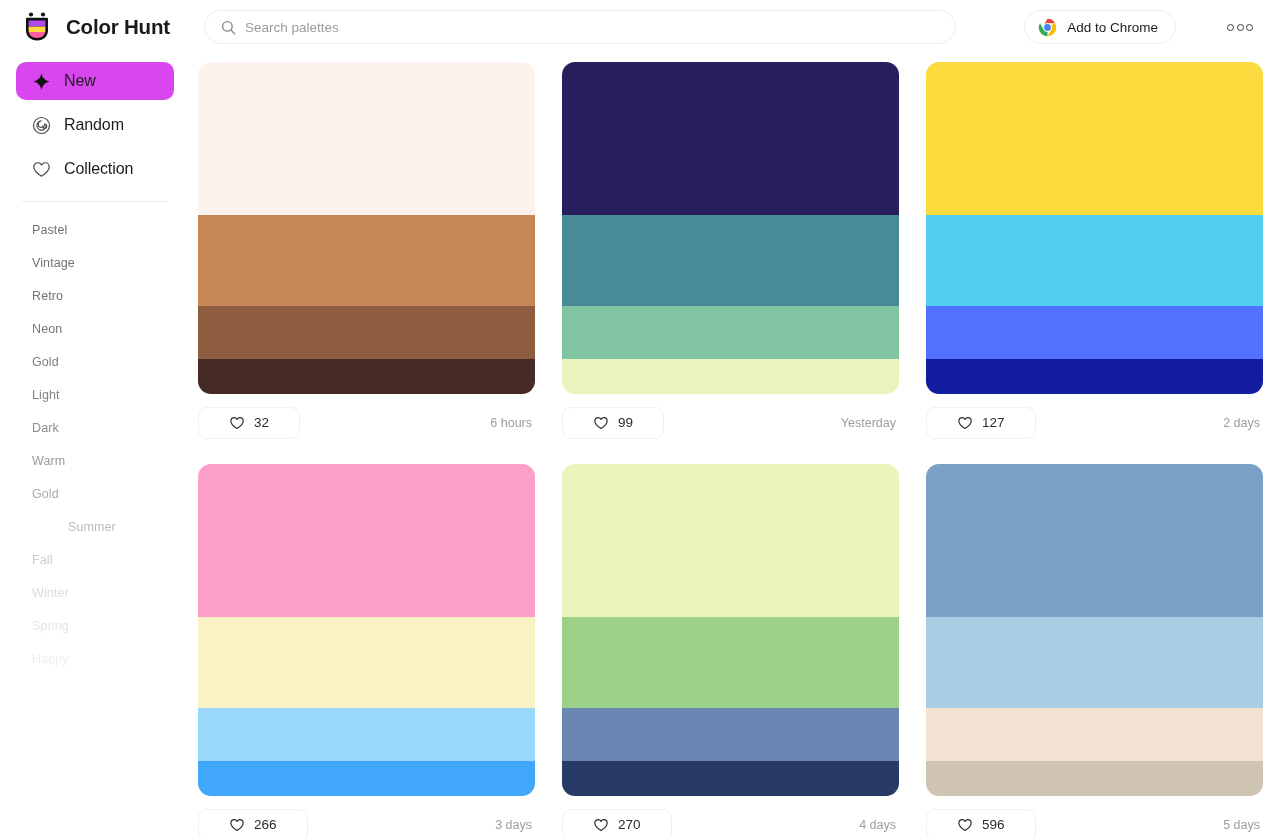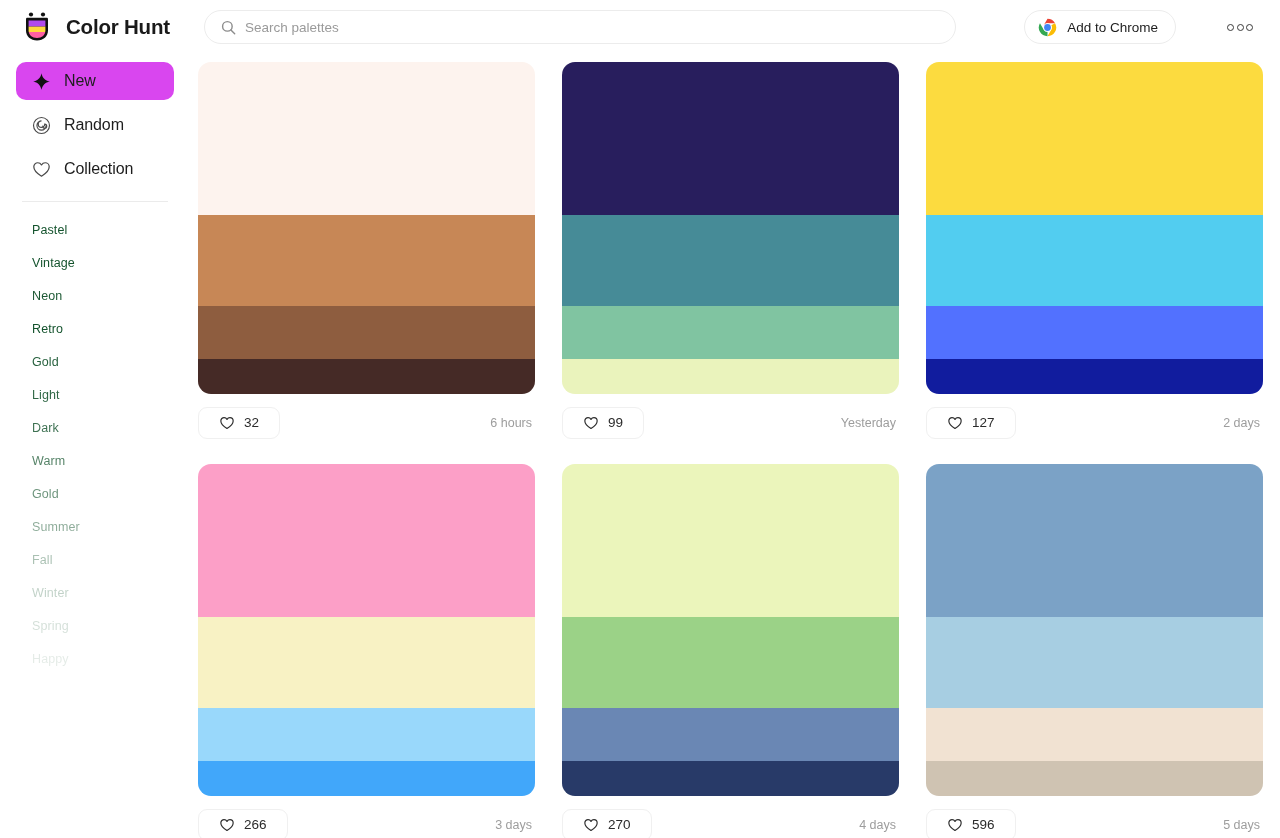--- a/index.html
+++ b/index.html
@@ -80,21 +80,21 @@
   .nav-icon { width: 19px; height: 19px; flex: 0 0 auto; display:block; }
 
   .divider {
     height: 1px; background: #ebebeb;
     margin: 13px 22px 12px 22px;
   }
 
   .tag-list { padding-left: 32px; }
   .tag-item {
     font-size: 12.5px; line-height: 33px;
-    color: #14532d; cursor: pointer; letter-spacing: 0.1px;
+    color: #737373; cursor: pointer; letter-spacing: 0.1px;
   }
 
   
   .grid {
     position: absolute; top: 62px; left: 198px;
     width: 1082px; height: 776px;
     display: grid;
     grid-template-columns: 337px 337px 337px;
     column-gap: 27px;
     grid-auto-rows: 402px;
@@ -110,21 +110,21 @@
   .swatch:nth-child(2) { height: 27.5%; }
   .swatch:nth-child(3) { height: 16%; }
   .swatch:nth-child(4) { height: 10.5%; }
 
   .card-footer {
     height: 48px; display: flex; align-items: center;
     justify-content: space-between; padding-top: 9px;
   }
   .like-btn {
     display: inline-flex; align-items: center; gap: 9px;
-    height: 32px; padding: 0 20px;
+    height: 32px; padding: 0 30px;
     border: 1px solid #f0f0f0; border-radius: 9px;
     background: #fff; cursor: pointer;
   }
   .heart-icon { width: 16px; height: 16px; display:block; }
   .like-count { font-size: 13.5px; color: #2b2b2b; }
   .time-text { font-size: 12.5px; color: #9d9d9d; padding-right: 3px; }
 </style>
 </head>
 <body>
 
@@ -205,28 +205,28 @@
             <path d="M10 17.1 C10 17.1 1.9 12.3 1.9 7.2 C1.9 4.6 3.9 2.9 6.1 2.9 C7.9 2.9 9.3 4 10 5.2 C10.7 4 12.1 2.9 13.9 2.9 C16.1 2.9 18.1 4.6 18.1 7.2 C18.1 12.3 10 17.1 10 17.1 Z" fill="none" stroke="#4a4a4a" stroke-width="1.3" stroke-linejoin="round"></path>
           </svg>
         </span>
         <span class="nav-label">Collection</span>
       </div>
     </div>
   <div class="divider"></div>
   <div class="tag-list" id="tag-host">
       <div class="tag-item" style="opacity: 1;">Pastel</div>
       <div class="tag-item" style="opacity: 1;">Vintage</div>
+      <div class="tag-item" style="opacity: 1;">Retro</div>
       <div class="tag-item" style="opacity: 0.96;">Neon</div>
-      <div class="tag-item" style="opacity: 1;">Retro</div>
       <div class="tag-item" style="opacity: 0.92;">Gold</div>
       <div class="tag-item" style="opacity: 0.88;">Light</div>
       <div class="tag-item" style="opacity: 0.82;">Dark</div>
       <div class="tag-item" style="opacity: 0.72;">Warm</div>
       <div class="tag-item" style="opacity: 0.62;">Gold</div>
-      <div class="tag-item" style="opacity: 0.48;">Summer</div>
+      <div class="tag-item" style="opacity: 0.48; margin-left: 36px;">Summer</div>
       <div class="tag-item" style="opacity: 0.36;">Fall</div>
       <div class="tag-item" style="opacity: 0.26;">Winter</div>
       <div class="tag-item" style="opacity: 0.18;">Spring</div>
       <div class="tag-item" style="opacity: 0.11;">Happy</div>
     </div>
 </div>
 
 <div class="grid" id="grid-host">
     <div class="card">
       <div class="swatches">

